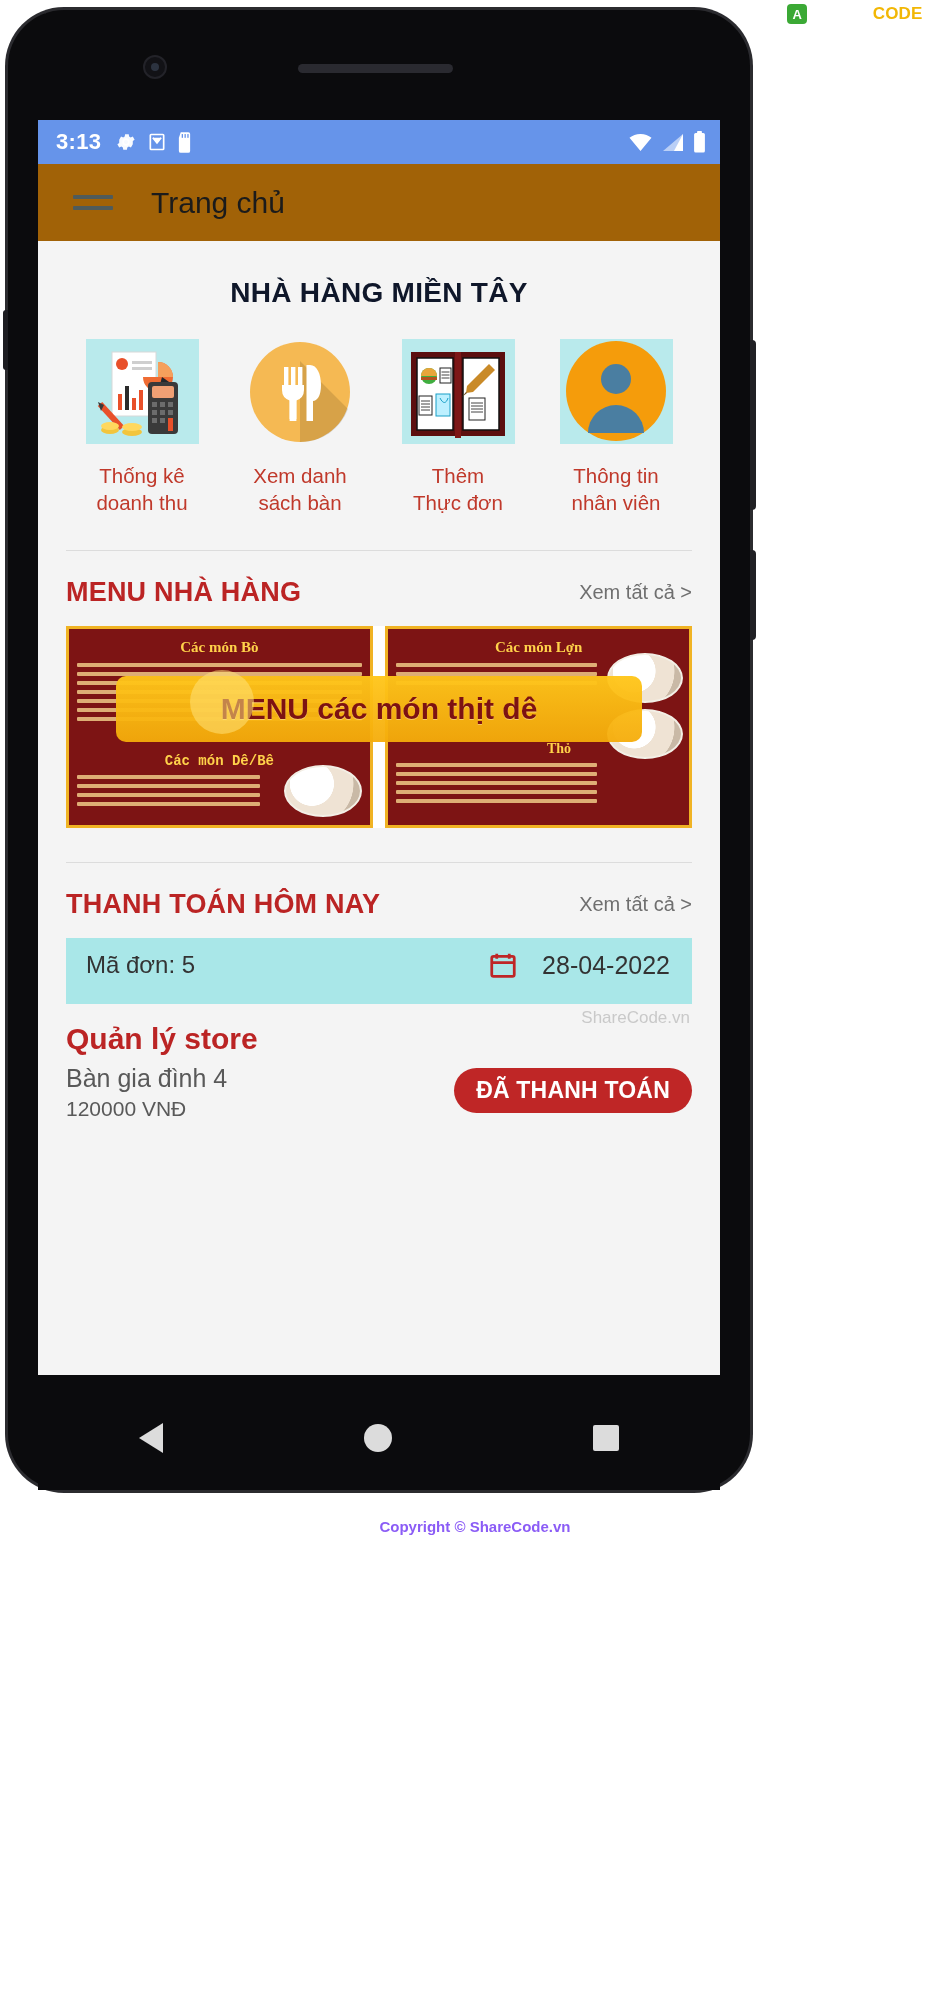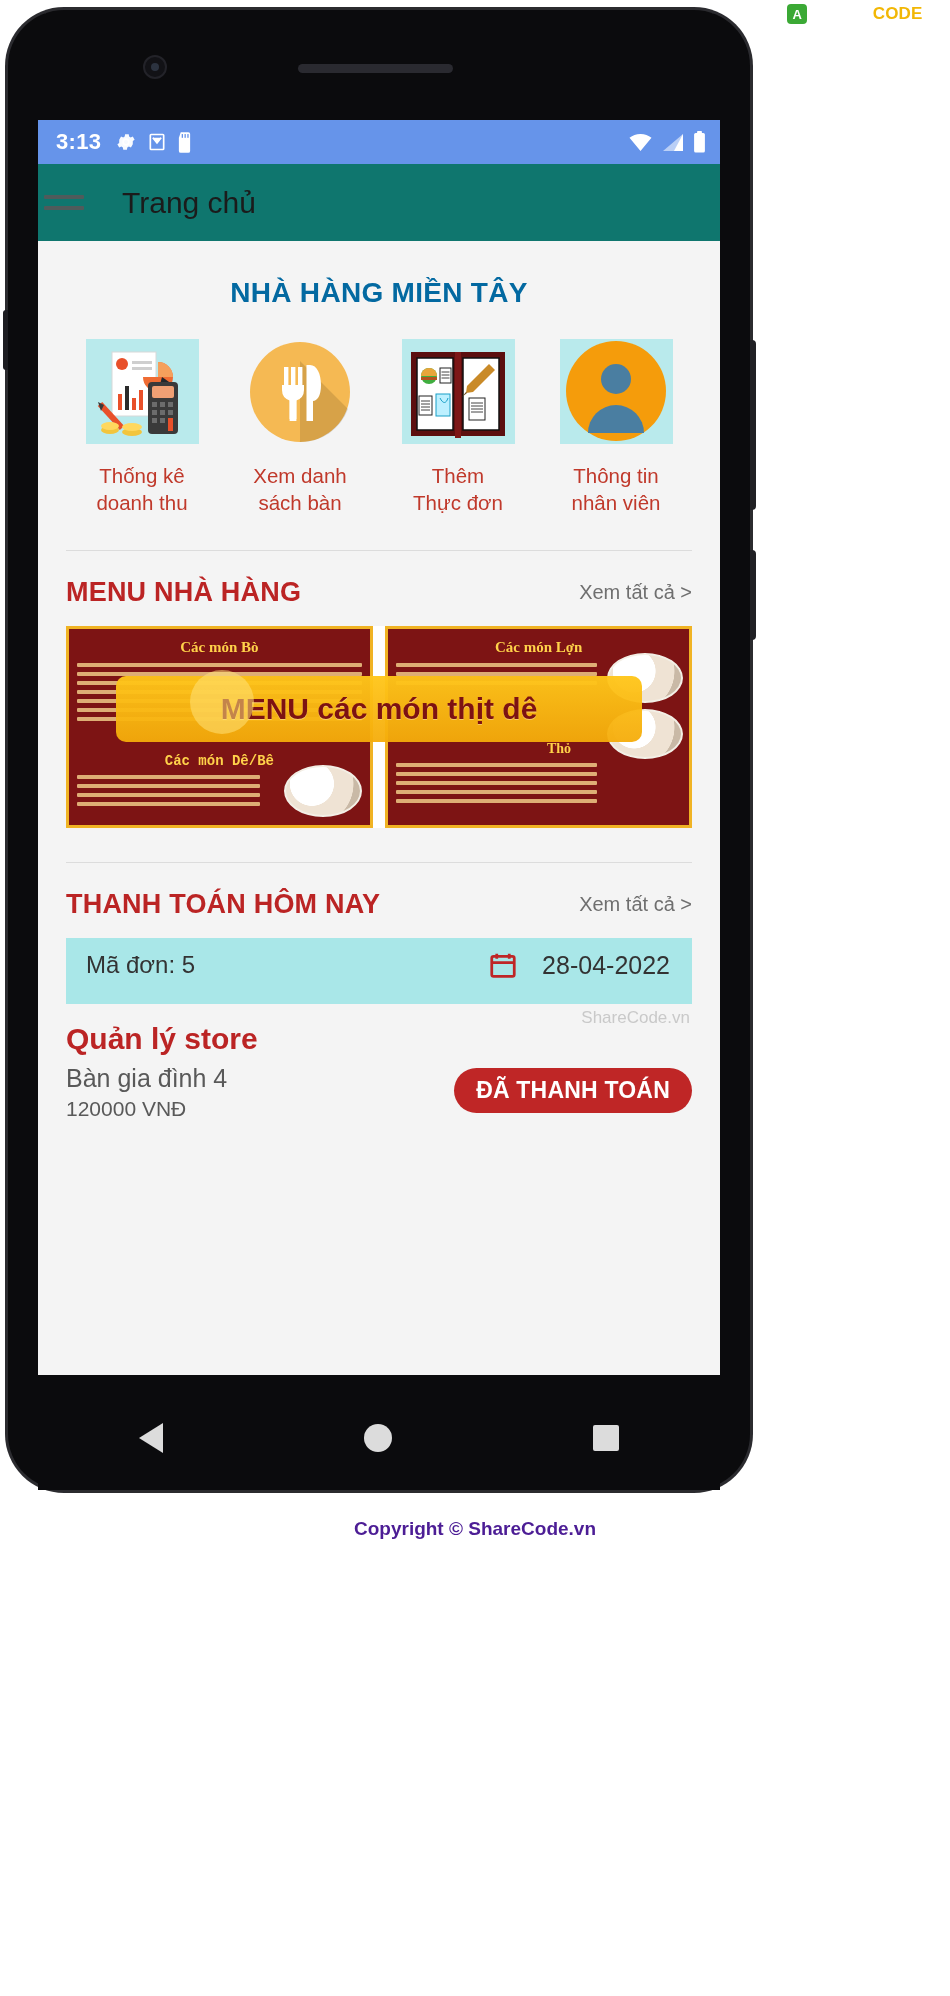--- a/index.html
+++ b/index.html
@@ -82,37 +82,37 @@
     color: #ffffff;
   }
   .sb-time { font-size: 22px; font-weight: bold; letter-spacing: .3px; }
   .sb-left-icons { display: flex; align-items: center; gap: 10px; margin-left: 14px; }
   .sb-spacer { flex: 1; }
   .sb-right-icons { display: flex; align-items: center; gap: 8px; }
   .ic { display:block; }
 
   
   .appbar {
-    height: 77px; background: #0f766e;
+    height: 77px; background: #a16207;
     display: flex; align-items: center;
-    padding-left: 6px;
+    padding-left: 35px;
   }
   .hamburger { width: 40px; height: 30px; display:flex; flex-direction:column; justify-content:center; gap:7px; cursor:pointer; }
   .hamburger span { display:block; height:4px; background:#4f5b5b; border-radius:1px; }
   .appbar-title {
     margin-left: 38px;
     font-size: 30px; color: #1b1b1b; font-weight: normal;
   }
 
   
   .content { background: #f4f4f4; height: 1134px; position: relative; }
 
   .brand-title {
     text-align: center;
-    color: #0369a1;
+    color: #0f172a;
     font-size: 28px; font-weight: bold;
     letter-spacing: .3px;
     padding-top: 36px;
   }
 
   .shortcuts {
     display: flex; justify-content: space-between;
     padding: 30px 30px 0 30px;
   }
   .sc { width: 148px; text-align: center; cursor: pointer; }
@@ -235,21 +235,21 @@
     background: #dcdcdc; cursor: pointer;
   }
   .nav-recent {
     width: 26px; height: 26px; background: #dcdcdc;
     border-radius: 2px; cursor: pointer;
   }
 
   .copyright {
     position: absolute; left: 0; right: 0; top: 1518px;
     text-align: center;
-    color: #4c1d95; font-size: 19px; font-weight: bold;
+    color: #8b5cf6; font-size: 15px; font-weight: bold;
   }
 </style>
 </head>
 <body>
 
 <div class="watermark">
   <span class="wm-logo">A</span>
   <span class="wm-text"><span>SHARE</span><span class="o">CODE</span><span class="vn">.vn</span></span>
 </div>
 

